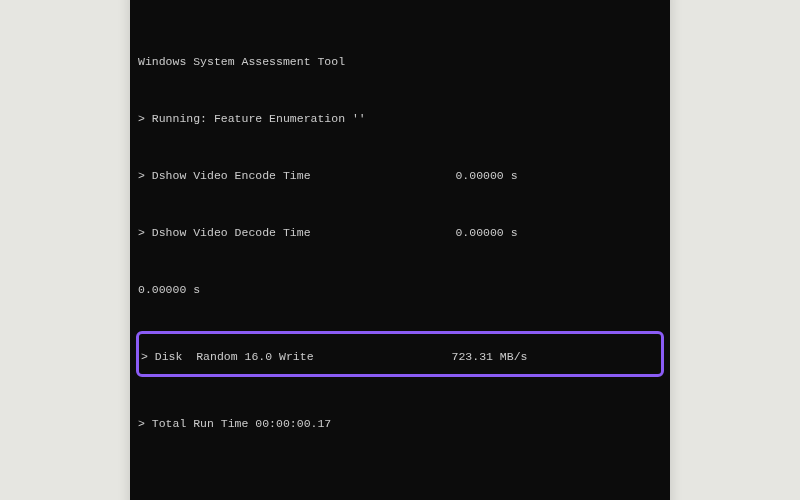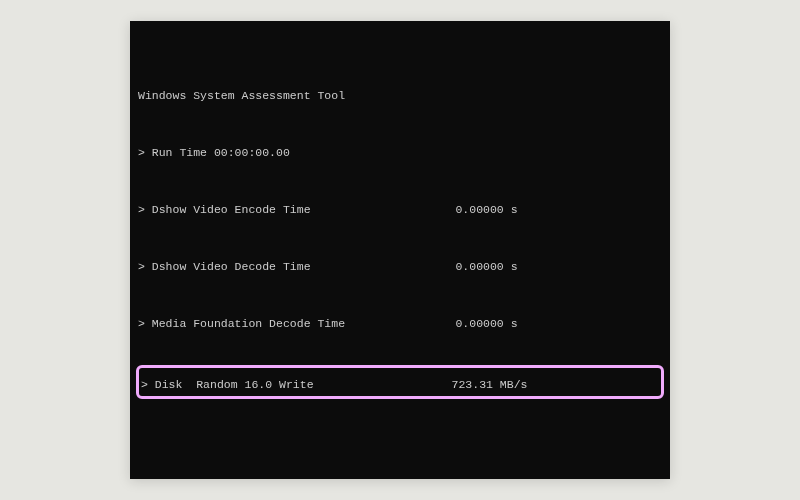--- a/index.html
+++ b/index.html
@@ -34,35 +34,36 @@
     .result-line {
       display: flex;
     }
     .result-label {
       display: inline-block;
     }
     .result-value {
       display: inline-block;
     }
     .highlight-box {
-      border: 3px solid #f0abfc;
+      border: 3px solid #8b5cf6;
       border-radius: 6px;
       margin: -1px -2px;
-      padding: 2px 2px;
+      padding: 8px 2px;
     }
   </style>
 </head>
 <body>
 
 <div class="window">
 
   <div class="terminal">
     
     <span class="line">Windows System Assessment Tool</span>
-    <span class="line">&gt; Run Time 00:00:00.00</span>
+    <span class="line">&gt; Running: Feature Enumeration ''</span>
     <span class="line result-line"><span class="result-label">&gt; Dshow Video Encode Time                     </span><span class="result-value">0.00000 s</span></span>
     <span class="line result-line"><span class="result-label">&gt; Dshow Video Decode Time                     </span><span class="result-value">0.00000 s</span></span>
-    <span class="line result-line"><span class="result-label">&gt; Media Foundation Decode Time                </span><span class="result-value">0.00000 s</span></span>
+    <span class="line result-line"><span class="result-value">0.00000 s</span></span>
     <div class="highlight-box"><span class="line result-line"><span class="result-label">&gt; Disk  Random 16.0 Write                    </span><span class="result-value">723.31 MB/s</span></span></div>
+    <span class="line">&gt; Total Run Time 00:00:00.17</span>
     
     
   </div>
 </div>
 
 </body></html>

